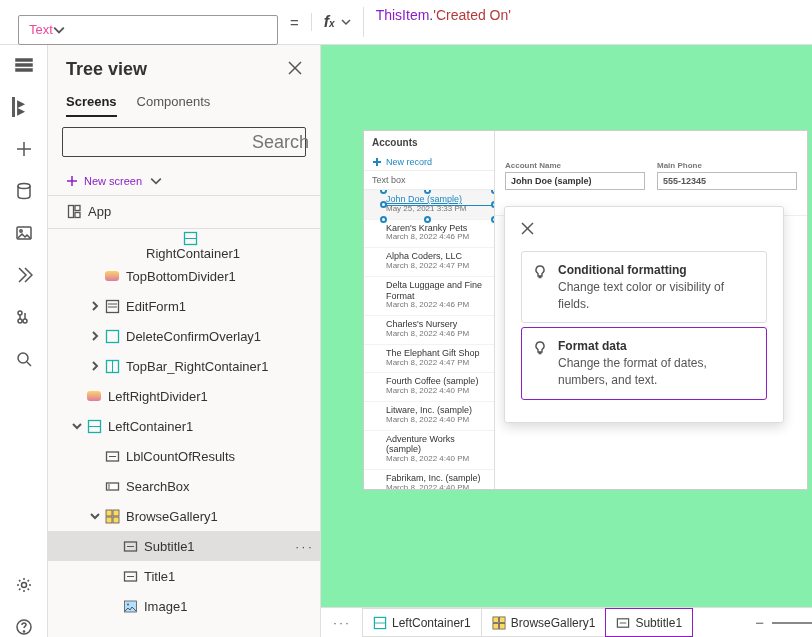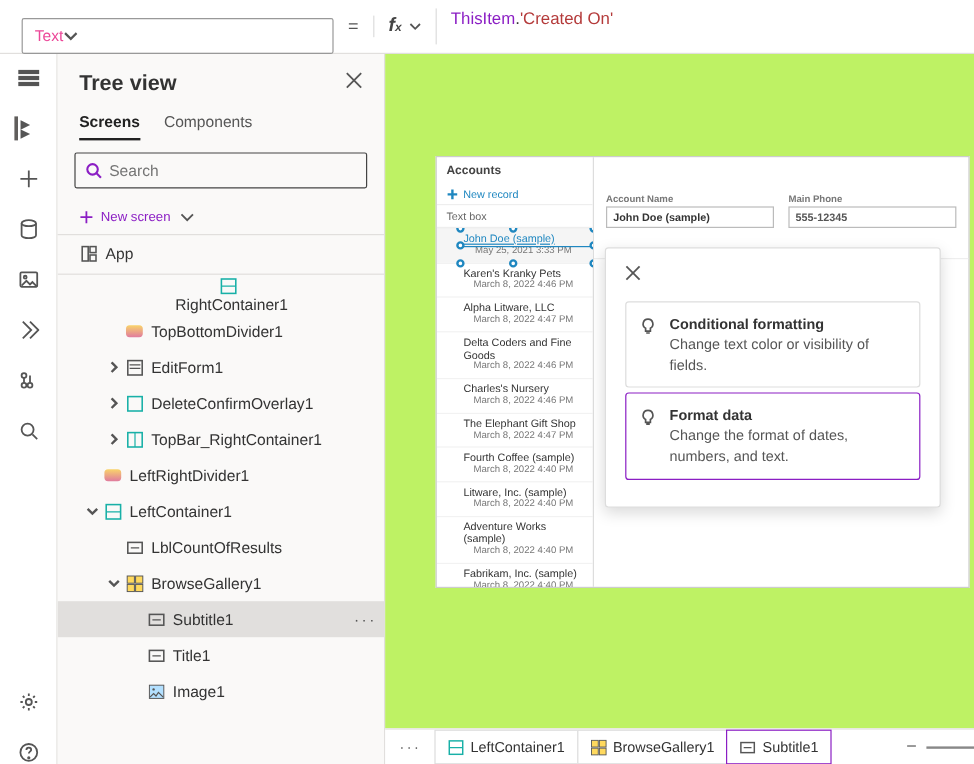--- a/index.html
+++ b/index.html
@@ -25,21 +25,21 @@
   .tree-panel{position:absolute;left:48px;top:45px;width:273px;bottom:0;background:#faf9f8;border-right:1px solid #e1dfdd;display:flex;flex-direction:column;}
   .tree-header{display:flex;justify-content:space-between;align-items:center;padding:14px 18px 8px 18px;}
   .tree-header h2{font-size:18px;font-weight:600;color:#333;}
   .tree-header .close-btn{cursor:pointer;color:#555;}
   .tree-tabs{display:flex;gap:20px;padding:0 18px;font-size:13px;color:#555;}
   .tree-tabs div{padding:6px 0;cursor:pointer;}
   .tree-tabs .active{color:#222;font-weight:600;border-bottom:2px solid #222;}
   .tree-search-row{padding:10px 14px;}
   .tree-search{display:flex;align-items:center;border:1px solid #444;border-radius:2px;height:30px;padding:0 8px;gap:6px;}
   .tree-search svg{width:14px;height:14px;stroke:#8b1ec4;fill:none;stroke-width:2;}
-  .tree-search input{border:none;outline:none;flex:1;font-size:13px;color:#a21caf;background:transparent;}
+  .tree-search input{border:none;outline:none;flex:1;font-size:18px;color:#a21caf;background:transparent;text-align:right;}
   .tree-newscreen{display:flex;align-items:center;gap:6px;padding:8px 18px;font-size:11px;color:#8b1ec4;border-bottom:1px solid #e1dfdd;cursor:pointer;}
   .tree-newscreen svg{width:12px;height:12px;}
   .tree-scroll{flex:1;overflow-y:auto;overflow-x:hidden;padding-bottom:10px;position:relative;}
   .tree-scroll::-webkit-scrollbar{width:8px;}
   .tree-scroll::-webkit-scrollbar-thumb{background:#c8c6c4;border-radius:4px;}
   .tree-node{display:flex;align-items:center;height:30px;font-size:13px;color:#333;cursor:pointer;padding-right:6px;white-space:nowrap;}
   .tree-node.selected{background:#e1dfdd;}
   .tree-node .more{margin-left:auto;letter-spacing:2px;color:#555;}
   .tree-node svg.chev{width:10px;height:10px;stroke:#555;fill:none;stroke-width:2;margin-right:4px;}
   .tree-node .ticon{width:16px;height:16px;margin-right:6px;display:inline-flex;align-items:center;justify-content:center;}
@@ -47,31 +47,31 @@
   .icon-screen rect{fill:none;stroke:#555;stroke-width:1.3;}
   .icon-container rect{fill:none;stroke:#18b0a7;stroke-width:1.3;}
   .icon-divider{background:linear-gradient(#f7a,#fa7);border-radius:2px;}
   .icon-form rect{fill:none;stroke:#555;stroke-width:1.3;}
   .icon-label rect{fill:none;stroke:#555;stroke-width:1.3;}
   .icon-gallery rect{fill:#ffd95e;stroke:#555;stroke-width:0.8;}
   .icon-textbox rect{fill:#fff;stroke:#555;stroke-width:1.3;}
   .icon-image rect{fill:#b3e0ff;stroke:#555;stroke-width:0.8;}
   .app-icon rect{fill:none;stroke:#555;stroke-width:1.3;}
 
-  .canvas-area{position:absolute;left:321px;top:45px;right:0;bottom:30px;background:#bef264;}
+  .canvas-area{position:absolute;left:321px;top:45px;right:0;bottom:30px;background:#86efac;}
   .canvas-inner{position:absolute;left:42px;top:85px;width:445px;height:360px;background:#fff;border:0.5px solid #ccc;}
 
   .list-col{position:absolute;left:0;top:0;width:131px;bottom:0;border-right:1px solid #ddd;display:flex;flex-direction:column;overflow:hidden;}
   .list-header{font-size:10px;font-weight:600;padding:6px 8px;color:#444;}
   .list-newrec{display:flex;align-items:center;gap:4px;font-size:9px;color:#1f87c0;padding:3px 8px;cursor:pointer;border-bottom:1px solid #eee;}
   .list-newrec svg{width:10px;height:10px;stroke:#1f87c0;fill:none;stroke-width:2;}
   .list-textbox{font-size:9px;padding:4px 8px;color:#666;border-bottom:1px solid #eee;}
   .rec{padding:3px 8px 5px 22px;border-top:1px solid #f2f2f2;}
   .rec .t{font-size:9px;color:#333;line-height:1.2;}
-  .rec .d{font-size:8px;color:#777;line-height:1.1;text-align:center;}
+  .rec .d{font-size:8px;color:#777;line-height:1.1;}
   .rec.selected{background:#f5f5f5;position:relative;padding-left:22px;}
   .rec.selected .t{color:#1f87c0;text-decoration:underline;}
   .sel-handles{position:absolute;inset:0;pointer-events:none;}
   .sel-handles .h{position:absolute;width:7px;height:7px;background:#fff;border:2px solid #1f87c0;border-radius:50%;}
   .sel-line{position:absolute;left:18px;right:0;top:50%;height:0;border-top:1px solid #1f87c0;}
   .list-scroll{flex:1;overflow-y:hidden;position:relative;}
 
   .form-col{position:absolute;left:131px;top:0;right:0;height:85px;display:flex;gap:12px;padding:30px 10px 0 10px;border-bottom:1px solid #eee;}
   .fld{flex:1;font-weight:bold;}
   .fld label{font-size:8px;color:#777;display:block;margin-bottom:2px;}
@@ -317,20 +317,29 @@
     <div class="tree-node" style="padding-left:56px;">
       <span class="ticon icon-label">
           <svg viewBox="0 0 15 15">
             <rect x="1.5" y="3" width="12" height="9"></rect>
             <line x1="4" y1="7.5" x2="11" y2="7.5" stroke="#555"></line>
           </svg>
         </span>
       <span>LblCountOfResults</span>
     </div>
 
+    <div class="tree-node" style="padding-left:56px;">
+      <span class="ticon icon-textbox">
+          <svg viewBox="0 0 15 15">
+            <rect x="1.5" y="4" width="12" height="7"></rect>
+            <line x1="4" y1="5" x2="4" y2="10" stroke="#555"></line>
+          </svg>
+        </span>
+      <span>SearchBox</span>
+    </div>
 
     <div class="tree-node" style="padding-left:42px;">
       <svg class="chev" viewBox="0 0 10 10">
           <path d="M1 3l4 4 4-4"></path>
         </svg>
       <span class="ticon icon-gallery">
           <svg viewBox="0 0 15 15">
             <rect x="1" y="1" width="6" height="6"></rect>
             <rect x="8" y="1" width="6" height="6"></rect>
             <rect x="1" y="8" width="6" height="6"></rect>
@@ -401,25 +410,25 @@
               <span class="h" style="right:-4px;bottom:-4px;"></span>
             </div>
             <div class="t">John Doe (sample)</div>
             <div class="d">May 25, 2021 3:33 PM</div>
           </div>
           <div class="rec">
             <div class="t">Karen's Kranky Pets</div>
             <div class="d">March 8, 2022 4:46 PM</div>
           </div>
           <div class="rec">
-            <div class="t">Alpha Litware, LLC</div>
+            <div class="t">Alpha Coders, LLC</div>
             <div class="d">March 8, 2022 4:47 PM</div>
           </div>
           <div class="rec">
-            <div class="t">Delta Coders and Fine Goods</div>
+            <div class="t">Delta Luggage and Fine Format</div>
             <div class="d">March 8, 2022 4:46 PM</div>
           </div>
           <div class="rec">
             <div class="t">Charles's Nursery</div>
             <div class="d">March 8, 2022 4:46 PM</div>
           </div>
           <div class="rec">
             <div class="t">The Elephant Gift Shop</div>
             <div class="d">March 8, 2022 4:47 PM</div>
           </div>

